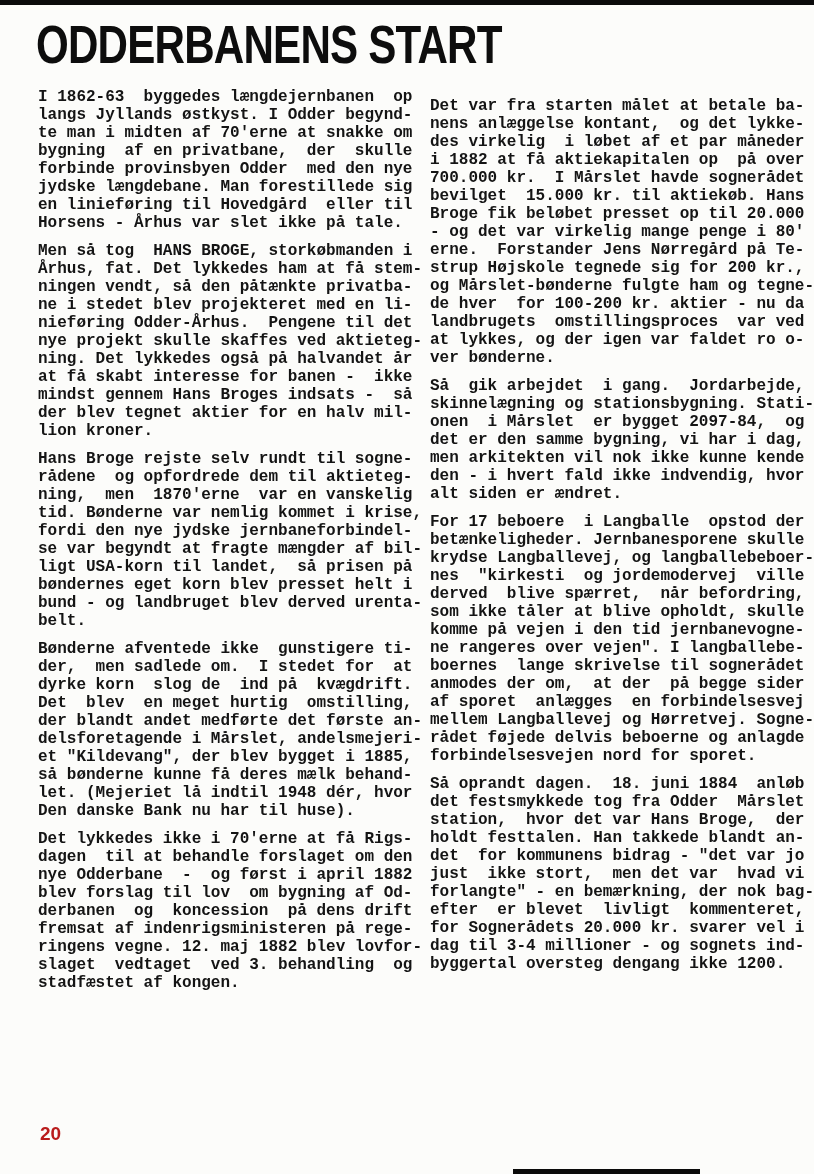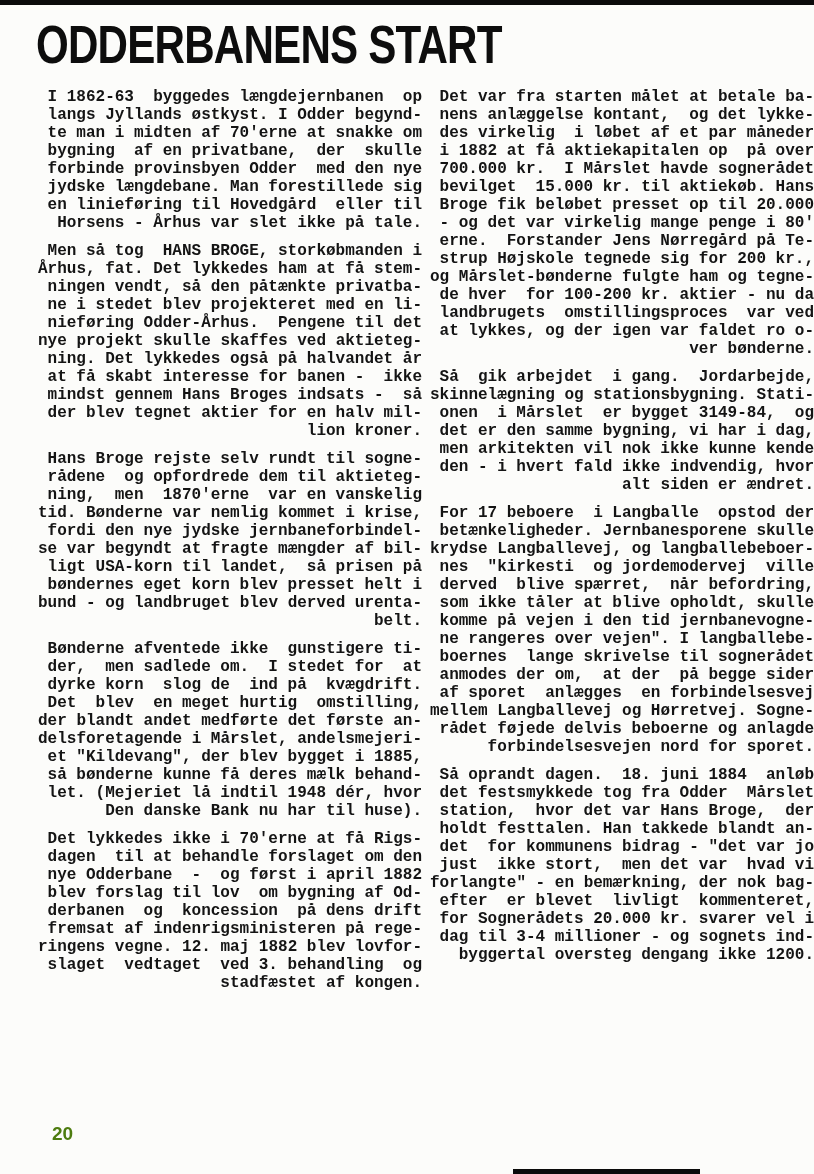--- a/index.html
+++ b/index.html
@@ -41,37 +41,36 @@
   }
   .col {
     position: absolute; top: 88px;
     font-family: "Liberation Mono", monospace;
     font-weight: bold;
     font-size: 16px;
     line-height: 18px;
     color: #141414;
   }
   .col-left  { left: 38px;  width: 384px; }
-  .col-right { left: 430px; width: 384px; }
+  .col-right { left: 430px; width: 384px; margin-top: 9px; }
   .para {
     margin: 0 0 10px 0;
     white-space: pre;
-    text-align: right;
   }
   .byline {
     margin: 0; padding-right: 24px;
     text-align: right;
     white-space: pre;
   }
   .page-number {
-    position: absolute; left: 52px; top: 1123px;
+    position: absolute; left: 40px; top: 1123px;
     font-family: "Liberation Sans", sans-serif;
     font-weight: bold;
     font-size: 19px;
-    color: #4d7c0f;
+    color: #b91c1c;
   }
 </style>
 </head>
 <body>
 
 <div class="page">
   <div class="top-rule"></div>
 
   <h1 class="title">ODDERBANENS START</h1>
 
@@ -137,21 +136,21 @@
 - og det var virkelig mange penge i 80'
 erne.  Forstander Jens Nørregård på Te-
 strup Højskole tegnede sig for 200 kr.,
 og Mårslet-bønderne fulgte ham og tegne-
 de hver  for 100-200 kr. aktier - nu da
 landbrugets  omstillingsproces  var ved
 at lykkes, og der igen var faldet ro o-
 ver bønderne.</p>
     <p class="para">Så  gik arbejdet  i gang.  Jordarbejde,
 skinnelægning og stationsbygning. Stati-
-onen  i Mårslet  er bygget 3149-84,  og
+onen  i Mårslet  er bygget 2097-84,  og
 det er den samme bygning, vi har i dag,
 men arkitekten vil nok ikke kunne kende
 den - i hvert fald ikke indvendig, hvor
 alt siden er ændret.</p>
     <p class="para">For 17 beboere  i Langballe  opstod der
 betænkeligheder. Jernbanesporene skulle
 krydse Langballevej, og langballebeboer-
 nes  "kirkesti  og jordemodervej  ville
 derved  blive spærret,  når befordring,
 som ikke tåler at blive opholdt, skulle

